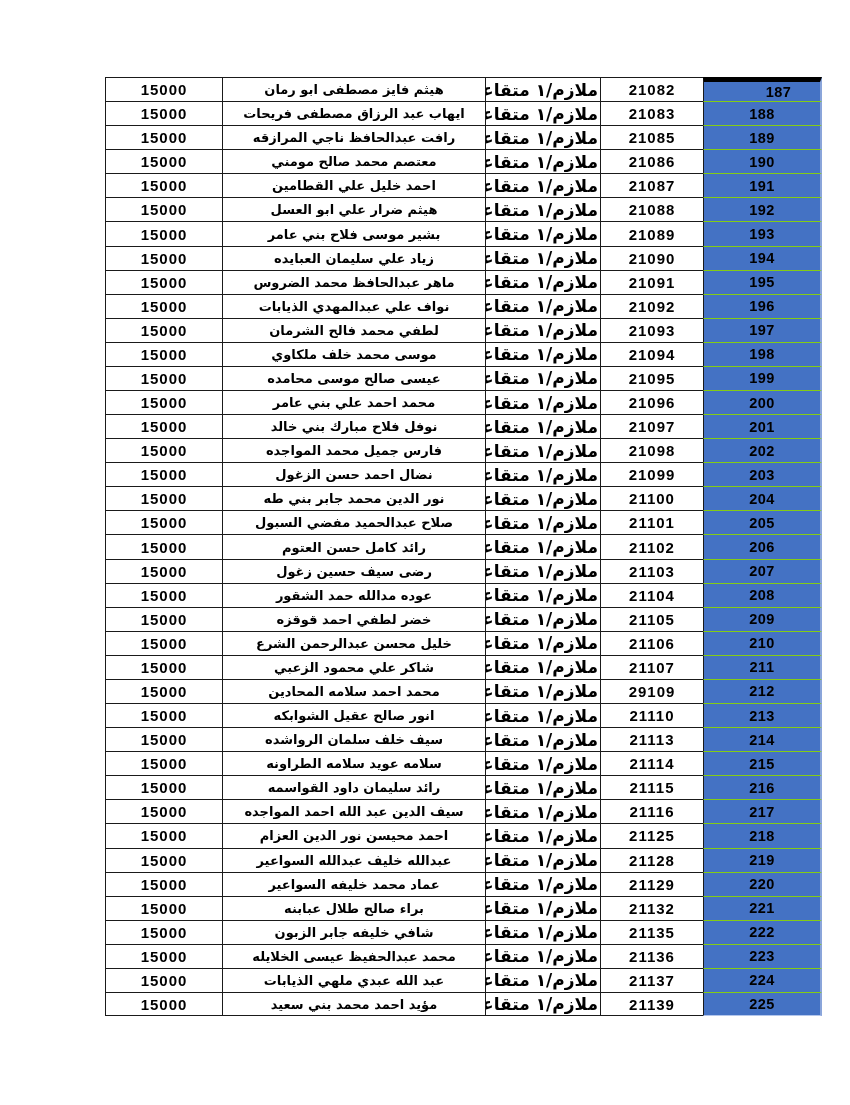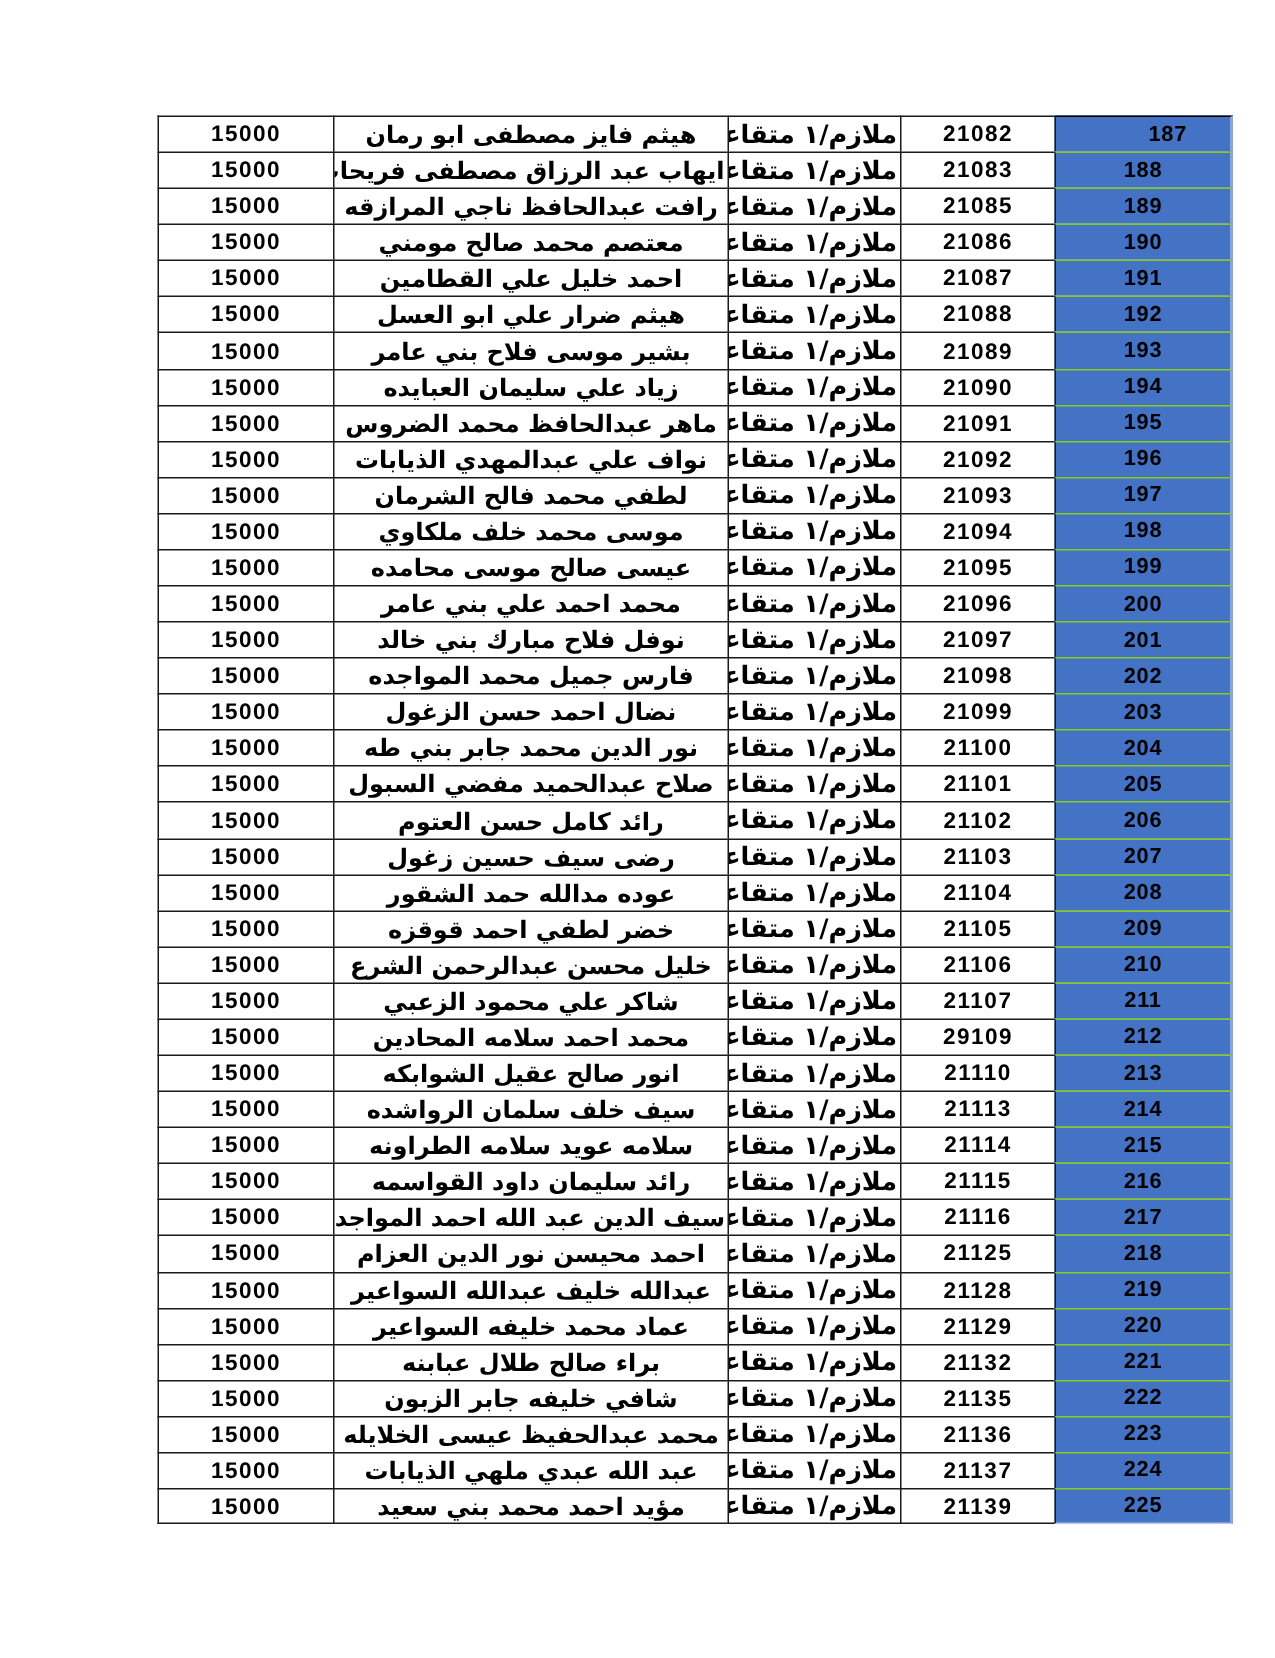--- a/index.html
+++ b/index.html
@@ -47,34 +47,34 @@
   
   .c-serial {
     background: #4472C4;
     color: #ffffff;
     border-top: 1px solid #84cc16;
     border-right: 2.5px solid #8aa5da;  
     font-family: "Liberation Sans", "DejaVu Sans", sans-serif;
     font-size: 14.5px;
     letter-spacing: 0.5px;
   }
-  tr:first-child .c-serial { border-top: 1px solid #000000; padding-left: 35px; }
+  tr:first-child .c-serial { border-top: 5px solid #000000; padding-left: 35px; }
   tr:last-child  .c-serial { border-bottom: 1px solid #b3c6ec; margin-top: 40px; }
 
   .c-id, .c-amount {
     font-family: "Liberation Sans", "DejaVu Sans", sans-serif;
     font-size: 15px;
     letter-spacing: 1px;
   }
   .c-rank {
     font-size: 17px;
     direction: rtl;
   }
   .c-name {
-    font-size: 16px;
+    font-size: 13px;
     direction: rtl;
   }
 </style>
 </head>
 <body>
 
 <div class="page">
   <table class="roster" dir="rtl">
     <colgroup>
       <col style="width:119px">

